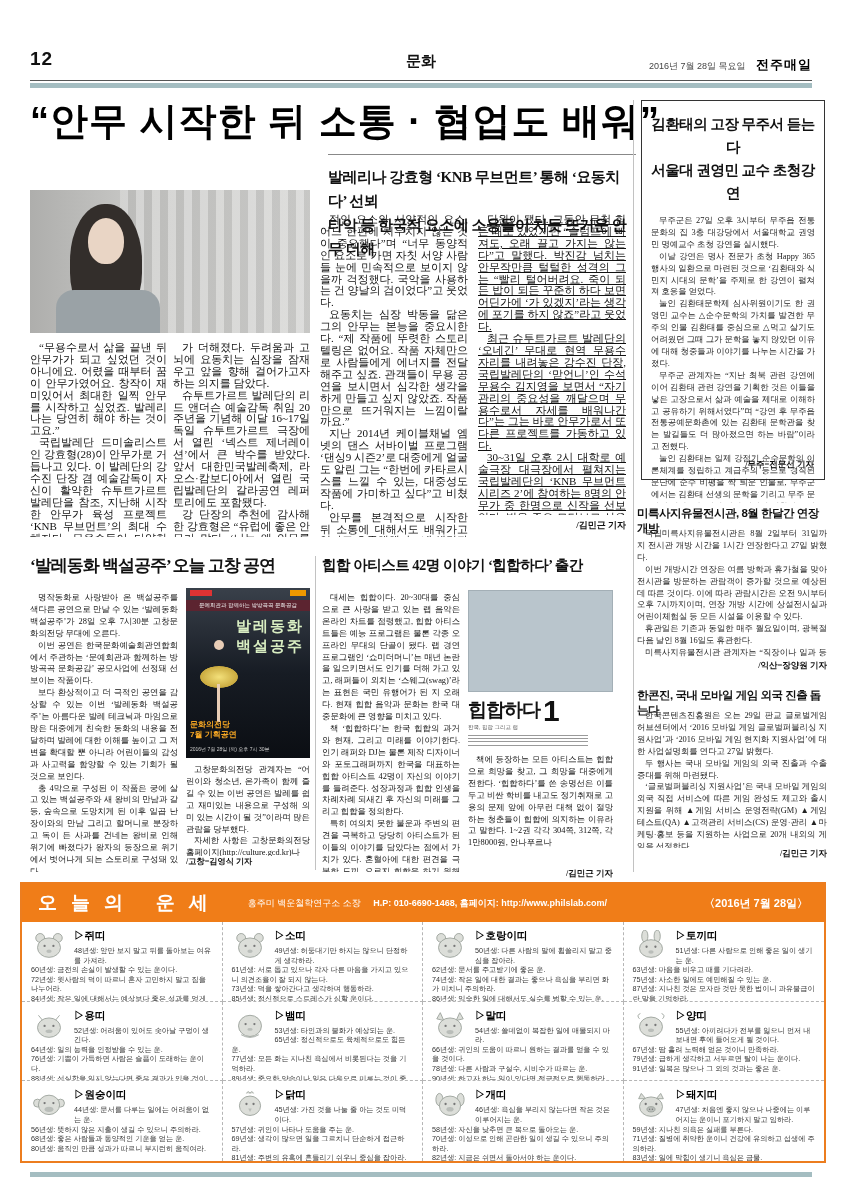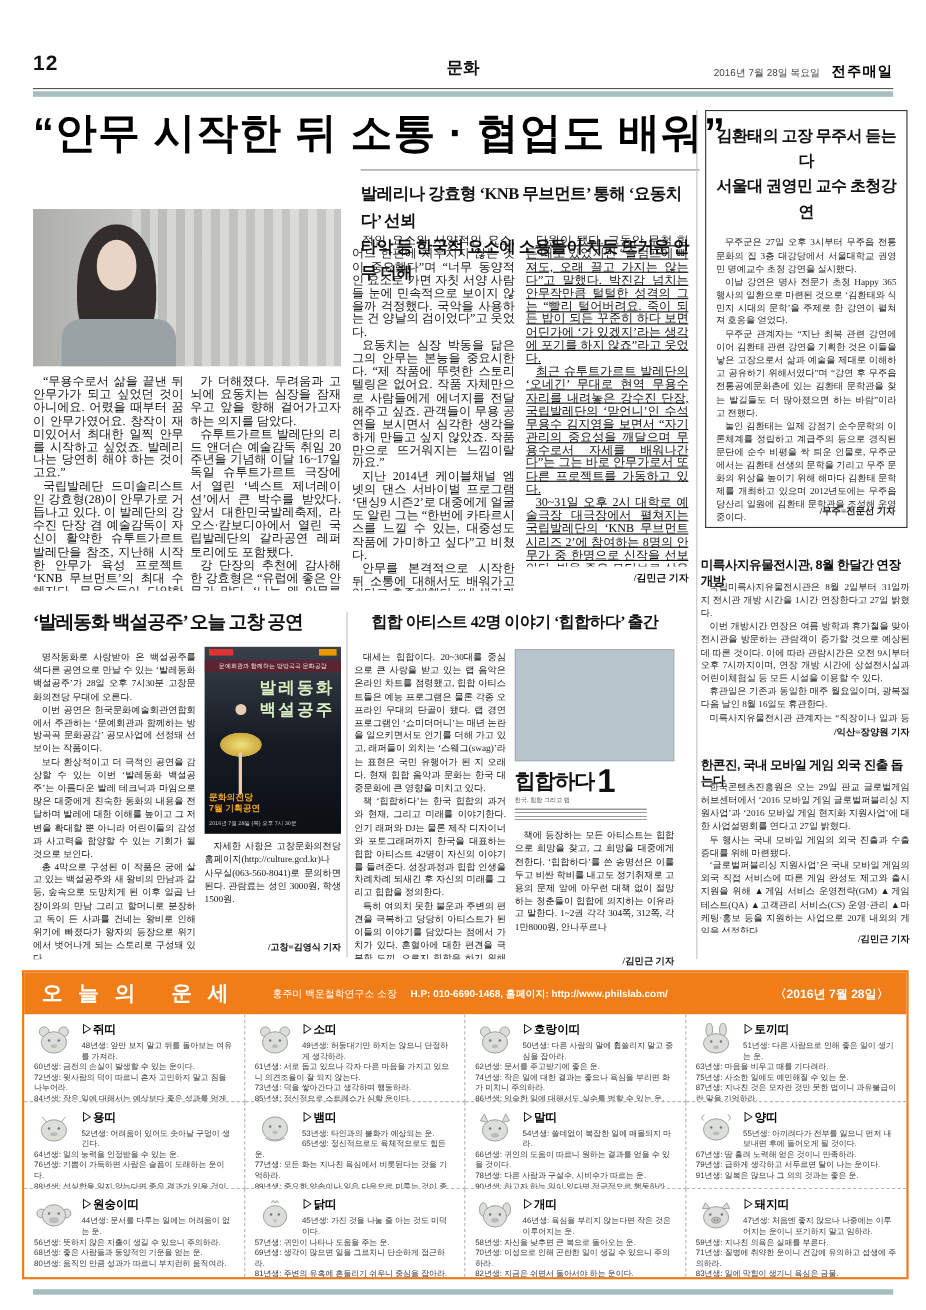--- a/index.html
+++ b/index.html
@@ -51,40 +51,40 @@
   .mir-hl{left:637px;top:506px;width:190px;}
   .mir-body{left:637px;top:528px;width:190px;height:132px;overflow:hidden;}
   .mir-by{left:637px;top:660px;width:190px;text-align:right;font-size:8.5px;font-weight:700;}
   .han-hl{left:637px;top:688px;width:190px;}
   .han-body{left:637px;top:710px;width:190px;height:138px;overflow:hidden;}
   .han-by{left:637px;top:848px;width:190px;text-align:right;font-size:8.5px;font-weight:700;}
   
   .bal-hl{left:30px;top:554px;width:286px;font:900 17px "Liberation Serif",serif;letter-spacing:-1px;}
   .bal-l{left:30px;top:592px;width:148px;height:280px;}
   .bal-r{left:186px;top:764px;width:124px;height:92px;}
-  .bal-by{left:186px;top:856px;width:124px;text-align:right;font-size:8.2px;font-weight:700;}
+  .bal-by{left:186px;top:856px;width:124px;text-align:left;font-size:8.2px;font-weight:700;}
   .poster{left:186px;top:588px;width:124px;height:170px;overflow:hidden;
           background:linear-gradient(180deg,#39404a 0%,#171c24 50%,#0b0e13 100%);}
   .poster .logos{position:absolute;left:0;top:0;right:0;height:10px;display:flex;gap:4px;padding:2px 4px;}
   .poster .chip1{width:22px;height:6px;background:#d33;}
   .poster .chip2{width:16px;height:6px;background:#e90;margin-left:auto;}
   .poster .strip{position:absolute;left:0;top:12px;right:0;background:#5c2430;color:#eee;
           font:400 5.5px "Liberation Sans",sans-serif;text-align:center;padding:2px 0;}
   .poster .ttl{position:absolute;right:6px;top:28px;text-align:right;color:#d9eec2;
           font:700 15px "Liberation Serif",serif;line-height:20px;letter-spacing:2px;}
   .poster .dancer{position:absolute;left:10px;top:52px;width:46px;height:86px;}
   .poster .d-head{position:absolute;left:18px;top:0;width:10px;height:10px;border-radius:50%;background:#e8cdb6;}
   .poster .d-tutu{position:absolute;left:4px;top:26px;width:38px;height:22px;border-radius:50%;
           background:radial-gradient(ellipse at center,#f3e07a 0%,#c9a93e 70%,transparent 72%);}
   .poster .d-leg{position:absolute;left:21px;top:44px;width:3px;height:38px;background:#e8cdb6;}
   .poster .foot{position:absolute;left:4px;bottom:18px;color:#f5a623;
           font:700 8px "Liberation Sans",sans-serif;line-height:10px;}
   .poster .pdate{position:absolute;left:4px;bottom:6px;color:#ccc;font:400 5px "Liberation Sans",sans-serif;}
   
-  .hip-hl{left:322px;top:556px;width:292px;font:900 14.5px "Liberation Serif",serif;letter-spacing:-0.5px;text-align:center;}
+  .hip-hl{left:322px;top:556px;width:292px;font:900 14.5px "Liberation Serif",serif;letter-spacing:-0.5px;}
   .hip-l{left:322px;top:592px;width:138px;height:280px;}
   .hip-r{left:468px;top:590px;width:145px;}
   .book-block{width:143px;height:100px;background:#b9c5cc;border:1px solid #a3afb6;}
   .book-titlerow{display:flex;align-items:flex-end;gap:3px;margin-top:5px;}
   .book-title{font:900 19px "Liberation Sans",sans-serif;letter-spacing:-1px;}
   .book-num{font:900 30px "Liberation Sans",sans-serif;line-height:24px;}
   .book-sub{font:400 5.5px "Liberation Sans",sans-serif;color:#555;margin-top:1px;}
   .fineprint{height:13px;margin-top:4px;width:120px;
      background:repeating-linear-gradient(180deg,#9a9a9a 0 1px,transparent 1px 3.2px);}
   .hip-rtext{margin-top:6px;height:112px;overflow:hidden;}
@@ -161,20 +161,21 @@
 
   <div class="abs vrule-r"></div>
   <div class="abs vrule-m"></div>
 
   <div class="abs mujubox">
     <div class="t">김환태의 고장 무주서 듣는다</div>
     <div class="t">서울대 권영민 교수 초청강연</div>
     <div class="mujubody">
       <p>무주군은 27일 오후 3시부터 무주읍 전통문화의 집 3층 대강당에서 서울대학교 권영민 명예교수 초청 강연을 실시했다.</p>
       <p>이날 강연은 명사 전문가 초청 Happy 365행사의 일환으로 마련된 것으로 ‘김환태와 식민지 시대의 문학’을 주제로 한 강연이 펼쳐져 호응을 얻었다.</p>
+      <p>눌인 김환태문학제 심사위원이기도 한 권영민 교수는 △순수문학의 가치를 발견한 무주의 인물 김환태를 중심으로 △먹고 살기도 어려웠던 그때 그가 문학을 놓지 않았던 이유에 대해 청중들과 이야기를 나누는 시간을 가졌다.</p>
       <p>무주군 관계자는 “지난 최북 관련 강연에 이어 김환태 관련 강연을 기획한 것은 이들을 낳은 고장으로서 삶과 예술을 제대로 이해하고 공유하기 위해서였다”며 “강연 후 무주읍 전통공예문화촌에 있는 김환태 문학관을 찾는 발길들도 더 많아졌으면 하는 바람”이라고 전했다.</p>
       <p>눌인 김환태는 일제 강점기 순수문학의 이론체계를 정립하고 계급주의 등으로 경직된 문단에 순수 비평을 싹 틔운 인물로, 무주군에서는 김환태 선생의 문학을 기리고 무주 문화의 위상을 높이기 위해 해마다 김환태 문학제를 개최하고 있으며 2012년도에는 무주읍 당산리 일원에 김환태 문학관을 조성해 운영 중이다.</p>
 
     </div>
     <div class="muju-byline">/무주=전문선 기자</div>
   </div>
 
   <div class="abs sm-hl mir-hl">미륵사지유물전시관, 8월 한달간 연장 개방</div>
   <div class="abs sm-body mir-body">
     <p>국립미륵사지유물전시관은 8월 2일부터 31일까지 전시관 개방 시간을 1시간 연장한다고 27일 밝혔다.</p>
@@ -216,20 +217,21 @@
       <div class="d-tutu"></div>
       <div class="d-leg"></div>
     </div>
     <div class="foot">
       <div>문화의전당</div>
       <div>7월 기획공연</div>
     </div>
     <div class="pdate">2016년 7월 28일 (목) 오후 7시 30분</div>
   </div>
   <div class="abs colbox bal-r">
+    <p>고창문화의전당 관계자는 “어린이와 청소년, 온가족이 함께 즐길 수 있는 이번 공연은 발레를 쉽고 재미있는 내용으로 구성해 의미 있는 시간이 될 것”이라며 많은 관람을 당부했다.</p>
     <p>자세한 사항은 고창문화의전당 홈페이지(http://culture.gcd.kr)나 사무실(063-560-8041)로 문의하면 된다. 관람료는 성인 3000원, 학생 1500원.</p>
   </div>
   <div class="abs bal-by">/고창=김영식 기자</div>
 
   <div class="abs hip-hl">힙합 아티스트 42명 이야기 ‘힙합하다’ 출간</div>
   <div class="abs colbox hip-l">
     <p>대세는 힙합이다. 20~30대를 중심으로 큰 사랑을 받고 있는 랩 음악은 온라인 차트를 점령했고, 힙합 아티스트들은 예능 프로그램은 물론 각종 오프라인 무대의 단골이 됐다. 랩 경연 프로그램인 ‘쇼미더머니’는 매년 논란을 일으키면서도 인기를 더해 가고 있고, 래퍼들이 외치는 ‘스웨그(swag)’라는 표현은 국민 유행어가 된 지 오래다. 현재 힙합 음악과 문화는 한국 대중문화에 큰 영향을 미치고 있다.</p>
     <p>책 ‘힙합하다’는 한국 힙합의 과거와 현재, 그리고 미래를 이야기한다. 인기 래퍼와 DJ는 물론 제작 디자이너와 포토그래퍼까지 한국을 대표하는 힙합 아티스트 42명이 자신의 이야기를 들려준다. 성장과정과 힙합 인생을 차례차례 되새긴 후 자신의 미래를 그리고 힙합을 정의한다.</p>
     <p>특히 여의치 못한 불운과 주변의 편견을 극복하고 당당히 아티스트가 된 이들의 이야기를 담았다는 점에서 가치가 있다. 혼혈아에 대한 편견을 극복한 도끼, 오로지 힙합을 하기 위해 궂은 아르바이트도 마다치 않은 MC 메타, 이민자 출신으로 방황을 거듭해야 했던 타이거 JK, 힙합이 나의 구세주라고 말하는 더콰이엇 등 저마다의 사연이 절망과 희망을 아우른다.</p>
   </div>

